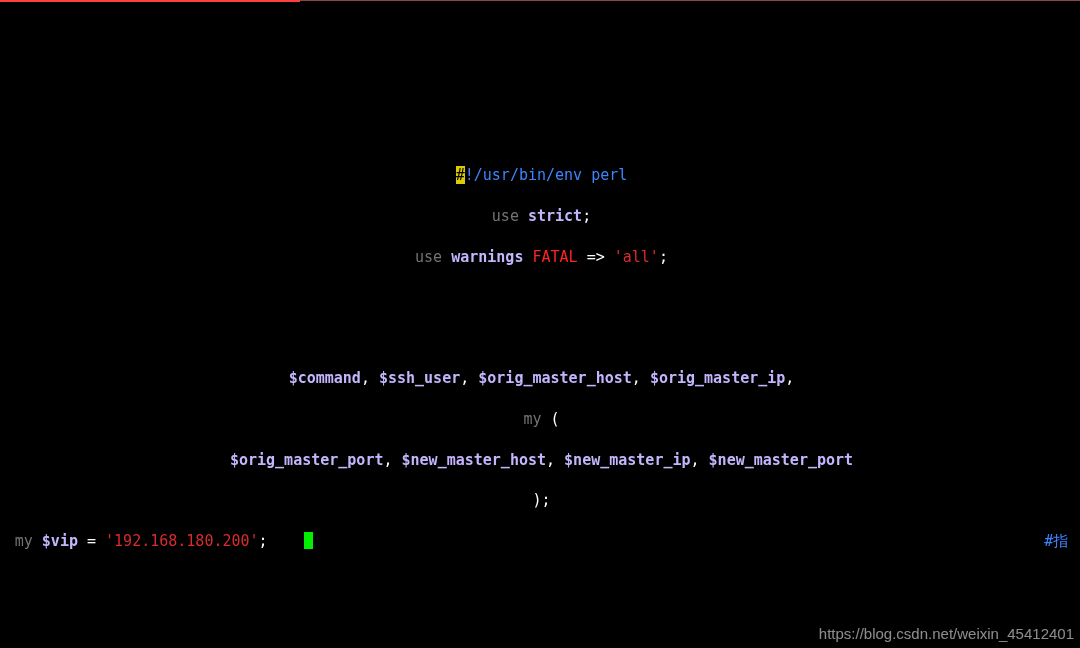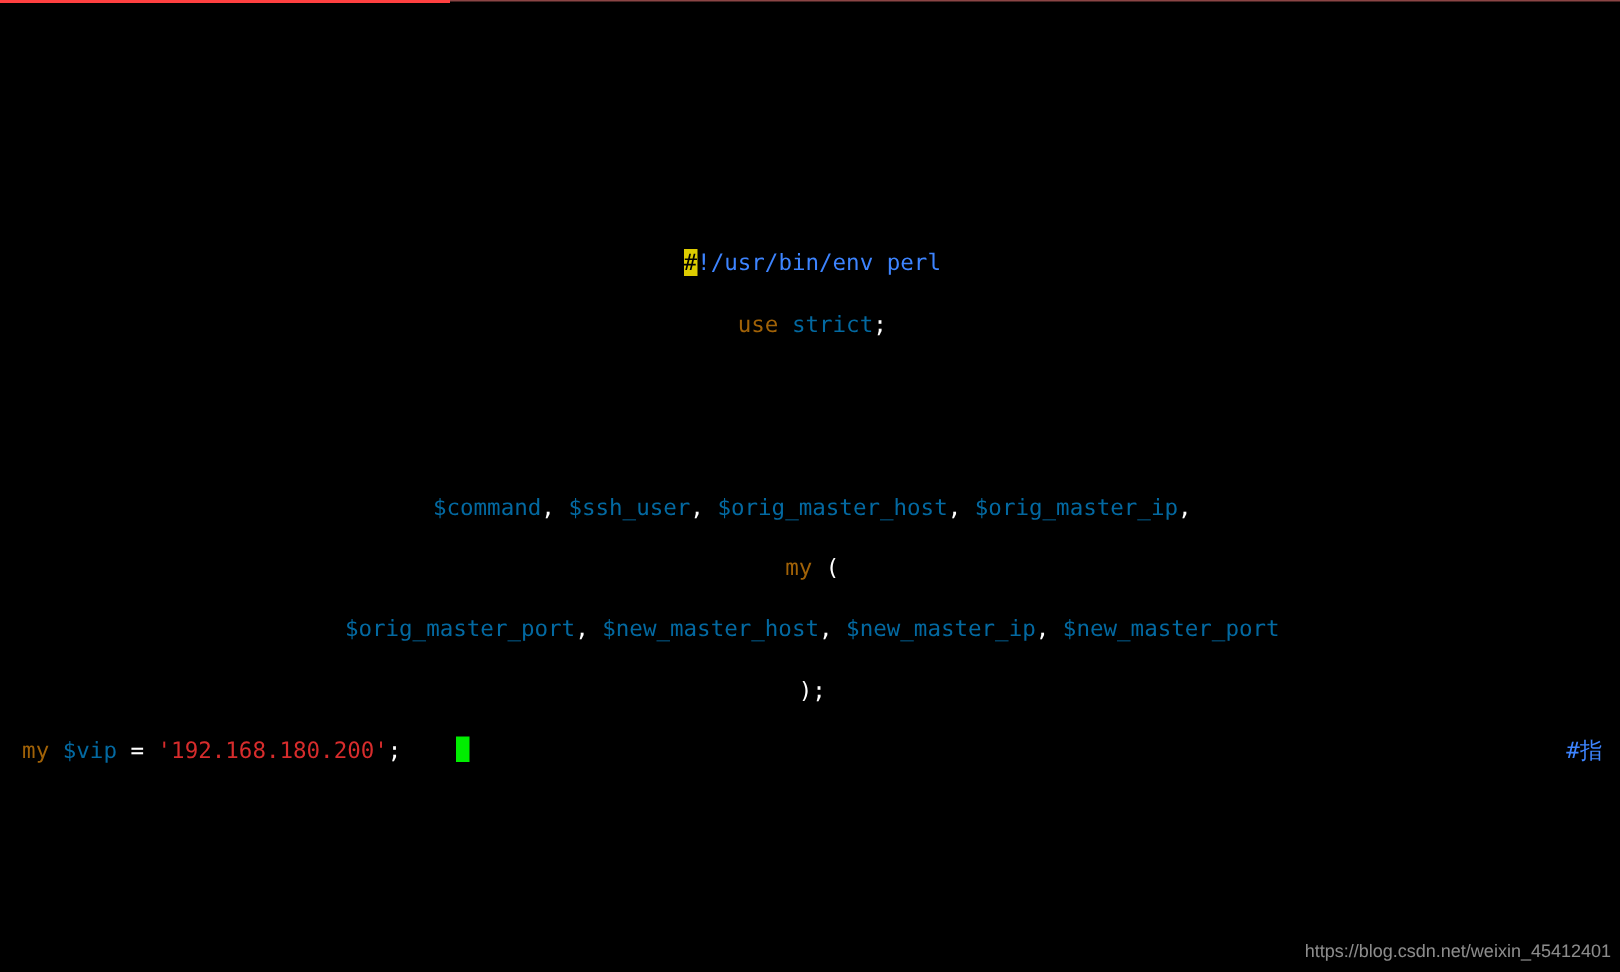--- a/index.html
+++ b/index.html
@@ -14,39 +14,40 @@
       position: relative;
       color: #ffffff;
       white-space: pre;
     }
     .border-top { position: absolute; top: 0; left: 0; right: 0; height: 1px; background: #8b4545; }
     .border-top-red { position: absolute; top: 0; left: 0; width: 300px; height: 2px; background: #ff4040; }
     .line { white-space: pre; text-align: center; }
     .code-area { padding: 3px 0 0 3px; }
     .c-red { color: #d72c2c; }
     .c-red2 { color: #ff2323; }
-    .c-cyan { color: #0369a1; }
+    .c-cyan { color: #c4b5fd; font-weight: bold; }
     .c-blue { color: #3d84ff; }
-    .c-orange { color: #a16207; }
+    .c-orange { color: #737373; }
     .c-white { color: #ffffff; }
     .bg-yellow { background: #ddcc00; color: #000; }
     .cursor { background: #00ee00; display: inline-block; width: 9px; height: 17px; vertical-align: text-bottom; margin-bottom:1px;}
-    .watermark { position: absolute; bottom: 4px; right: 6px; color: rgba(255,255,255,0.55); font-size: 12px; font-family: Arial, sans-serif; }
+    .watermark { position: absolute; bottom: 4px; right: 6px; color: rgba(255,255,255,0.55); font-size: 15px; font-family: Arial, sans-serif; }
   </style>
 </head>
 <body>
 
 
 
 <div class="border-top"></div>
 <div class="border-top-red"></div>
 
 <div class="code-area">
 <div class="line"><span class="bg-yellow">#</span><span class="c-blue">!/usr/bin/env perl</span></div>
 <div class="line"><span class="c-orange">use </span><span class="c-cyan">strict</span><span class="c-white">;</span></div>
+<div class="line"><span class="c-orange">use </span><span class="c-cyan">warnings </span><span class="c-red2">FATAL </span><span class="c-white">=&gt; </span><span class="c-red">'all'</span><span class="c-white">;</span></div>
 <div class="line">&nbsp;</div>
 <div class="line">&nbsp;</div>
 <div class="line"><span class="c-cyan">$command</span><span class="c-white">, </span><span class="c-cyan">$ssh_user</span><span class="c-white">, </span><span class="c-cyan">$orig_master_host</span><span class="c-white">, </span><span class="c-cyan">$orig_master_ip</span><span class="c-white">,</span></div>
 <div class="line"><span class="c-orange">my </span><span class="c-white">(</span></div>
 <div class="line"><span class="c-cyan">$orig_master_port</span><span class="c-white">, </span><span class="c-cyan">$new_master_host</span><span class="c-white">, </span><span class="c-cyan">$new_master_ip</span><span class="c-white">, </span><span class="c-cyan">$new_master_port</span></div>
 <div class="line"><span class="c-white">);</span></div>
 <div class="line"><span class="c-orange">my </span><span class="c-cyan">$vip </span><span class="c-white">= </span><span class="c-red">'192.168.180.200'</span><span class="c-white">;</span><span>    </span><span class="cursor"></span><span>                                                                                 </span><span class="c-blue">#指</span></div>
 
 
 

